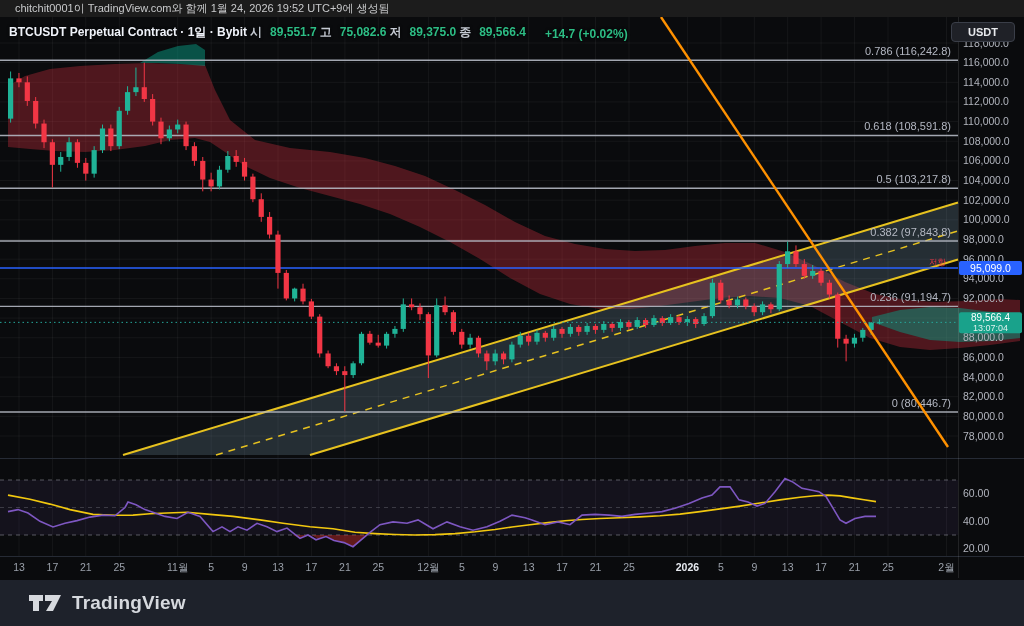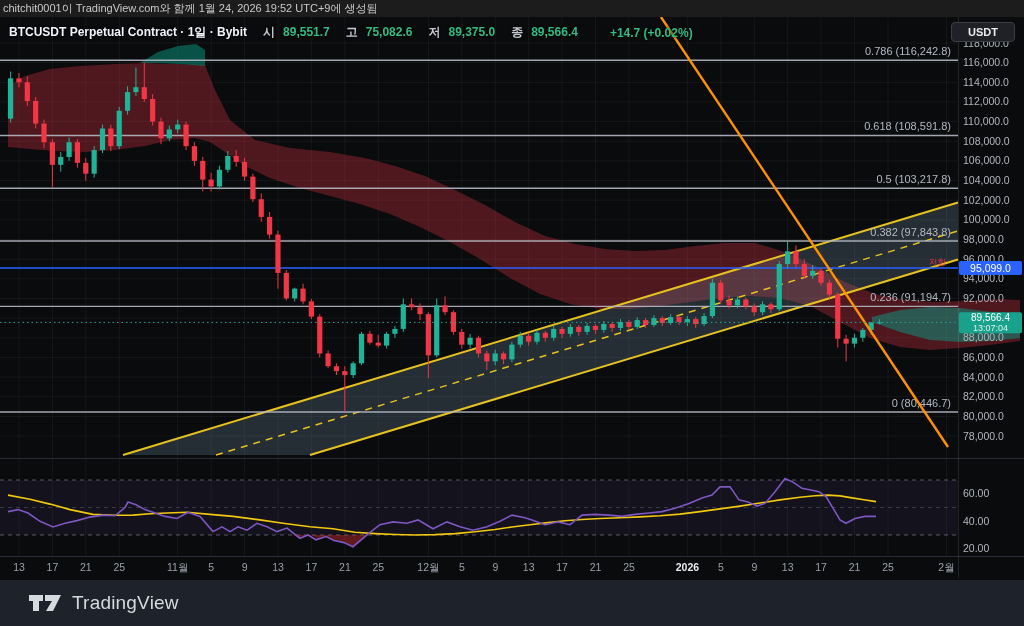--- a/index.html
+++ b/index.html
@@ -1,34 +1,34 @@
 <!DOCTYPE html>
 <html><head>
 <meta charset="utf-8">
 <style>
   html,body{margin:0;padding:0;background:#000;}
   .stage{position:relative;width:1024px;height:626px;overflow:hidden;background:#0a0b0d;
          font-family:"Liberation Sans",sans-serif;}
   .attribution{position:absolute;left:0;top:0;width:1024px;height:17px;background:#1c1c1c;
-               color:#c9cacc;font-size:11px;line-height:17px;padding-left:3px;box-sizing:border-box;
+               color:#c9cacc;font-size:11px;line-height:17px;padding-left:15px;box-sizing:border-box;
                white-space:nowrap;}
   .chart-area{position:absolute;left:0;top:17px;width:1024px;height:563px;background:#0a0b0d;}
   #chart-svg{position:absolute;left:0;top:0;}
-  .legend{position:absolute;left:9px;top:7px;display:flex;align-items:center;gap:16px;
+  .legend{position:absolute;left:9px;top:7px;display:flex;align-items:flex-end;gap:3px;
           font-size:12px;font-weight:700;white-space:nowrap;text-shadow:0 0 3px #000;}
   .legend .sym{color:#f0f3fa;cursor:pointer;}
   .legend .fld i{font-style:normal;color:#c5cad3;}
   .legend .fld b{color:#2dbd85;font-weight:700;margin-left:8px;}
   .legend .chg{color:#2dbd85;margin-left:16px;}
   .usdt-btn{position:absolute;top:5px;right:9px;background:#1f2127;border:1px solid #3a3e48;
             border-radius:4px;color:#e8eaed;font-size:11px;font-weight:700;padding:3px 16px;
             font-family:"Liberation Sans",sans-serif;cursor:pointer;}
   .footer{position:absolute;left:0;top:580px;width:1024px;height:46px;background:#1e222b;
           display:flex;align-items:center;padding-left:27px;box-sizing:border-box;gap:9px;}
-  .footer .logotext{color:#d6d9de;font-size:19px;font-weight:400;letter-spacing:.2px;}
+  .footer .logotext{color:#d6d9de;font-size:19px;font-weight:700;letter-spacing:.2px;}
 </style>
 </head>
 <body>
 
 <div class="stage">
 
   <div class="attribution">
     <span>chitchit0001이 TradingView.com와 함께 1월 24, 2026 19:52 UTC+9에 생성됨</span>
   </div>
 

